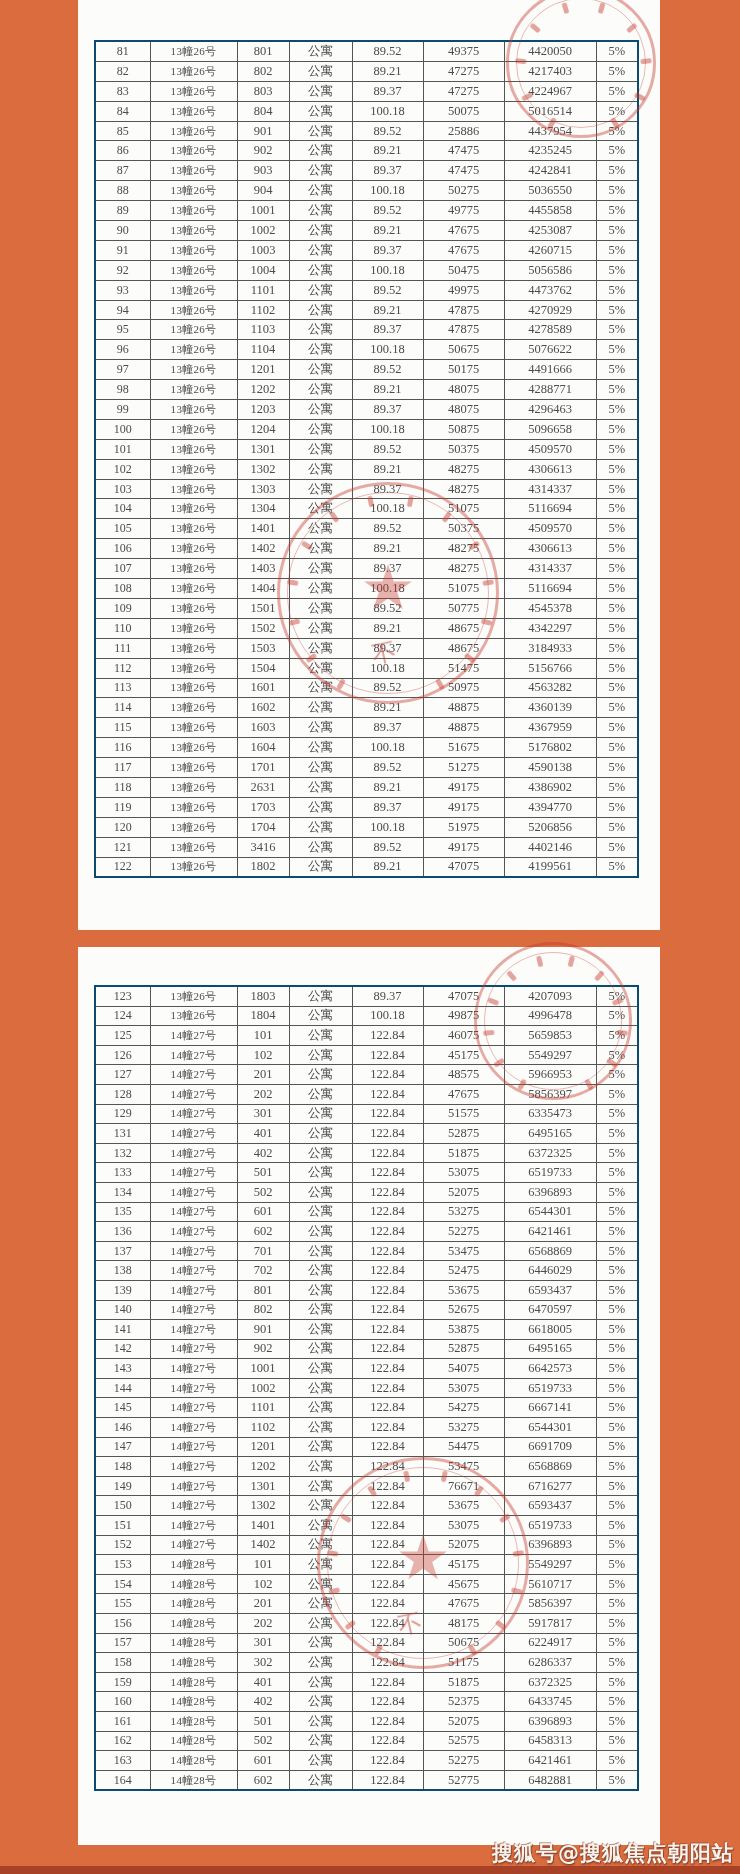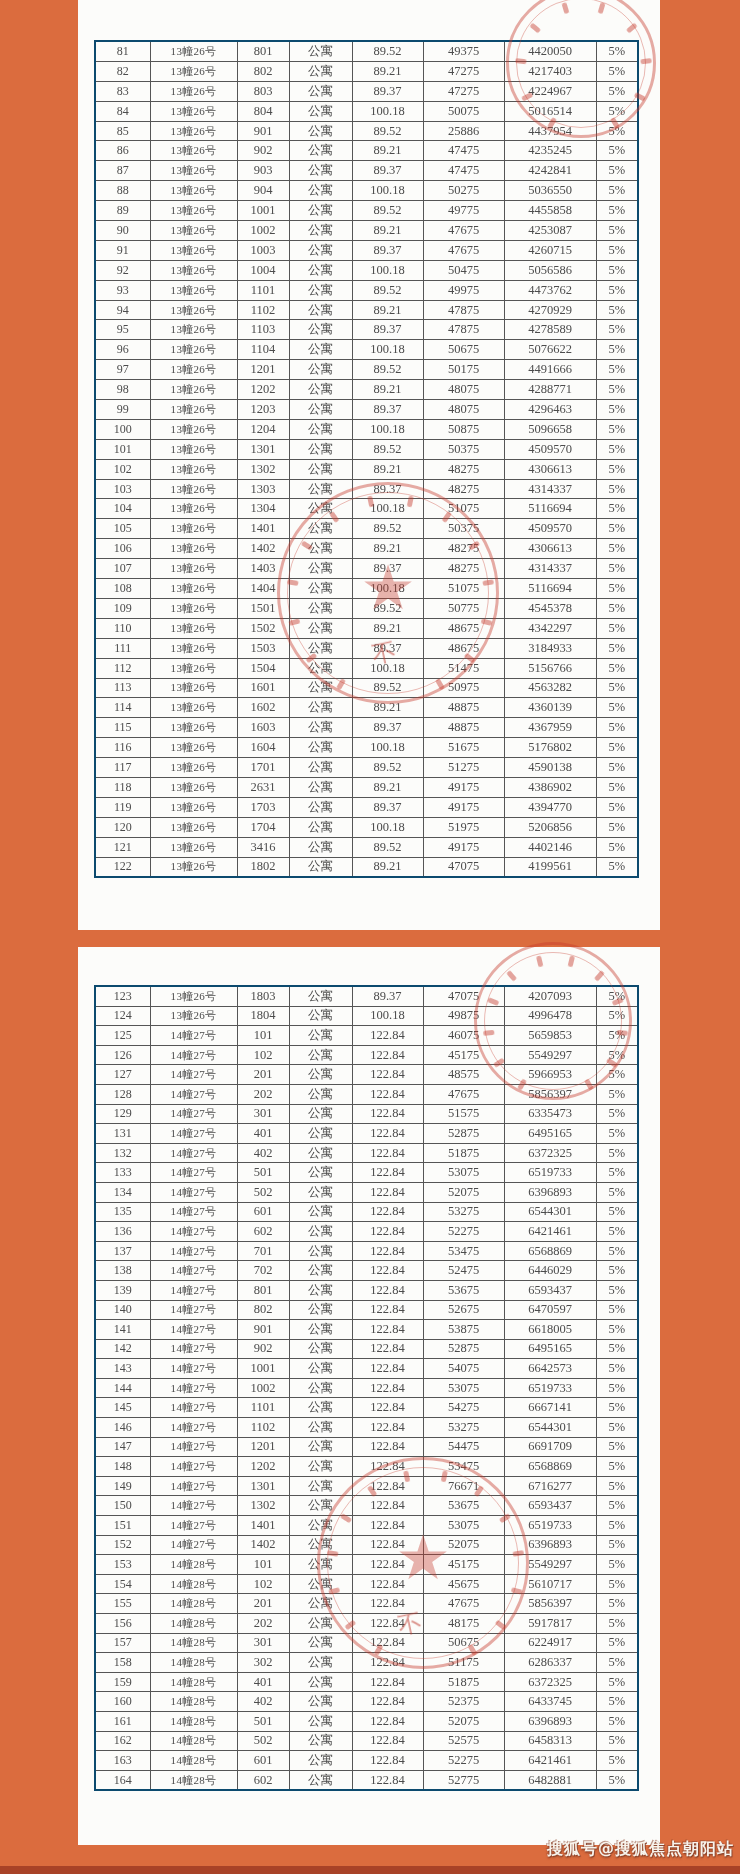--- a/index.html
+++ b/index.html
@@ -42,21 +42,21 @@
   #margin-streak{
     position:absolute;left:22px;top:-18px;width:72px;height:42px;
     border:4px solid transparent;border-top-color:rgba(197,57,44,.55);
     border-radius:50%;transform:rotate(-6deg);
   }
 
   #footer-band{position:absolute;left:0;top:1845px;width:740px;height:21px;background:#db6c3e;}
   #footer-strip{position:absolute;left:0;top:1866px;width:740px;height:8px;background:#a84227;}
   #watermark{
     position:absolute;right:6px;top:1839px;
-    font-family:"DejaVu Sans",sans-serif;font-weight:bold;font-size:16px;
+    font-family:"DejaVu Sans",sans-serif;font-weight:bold;font-size:21px;
     color:#f7f3ec;letter-spacing:1px;
     text-shadow:1px 1px 0 rgba(140,70,45,.95),-1px -1px 0 rgba(140,70,45,.55),0 2px 2px rgba(120,50,30,.5);
   }
 </style>
 </head>
 <body>
 
 <div id="stage">
 
   <div id="margin-streak"></div>

